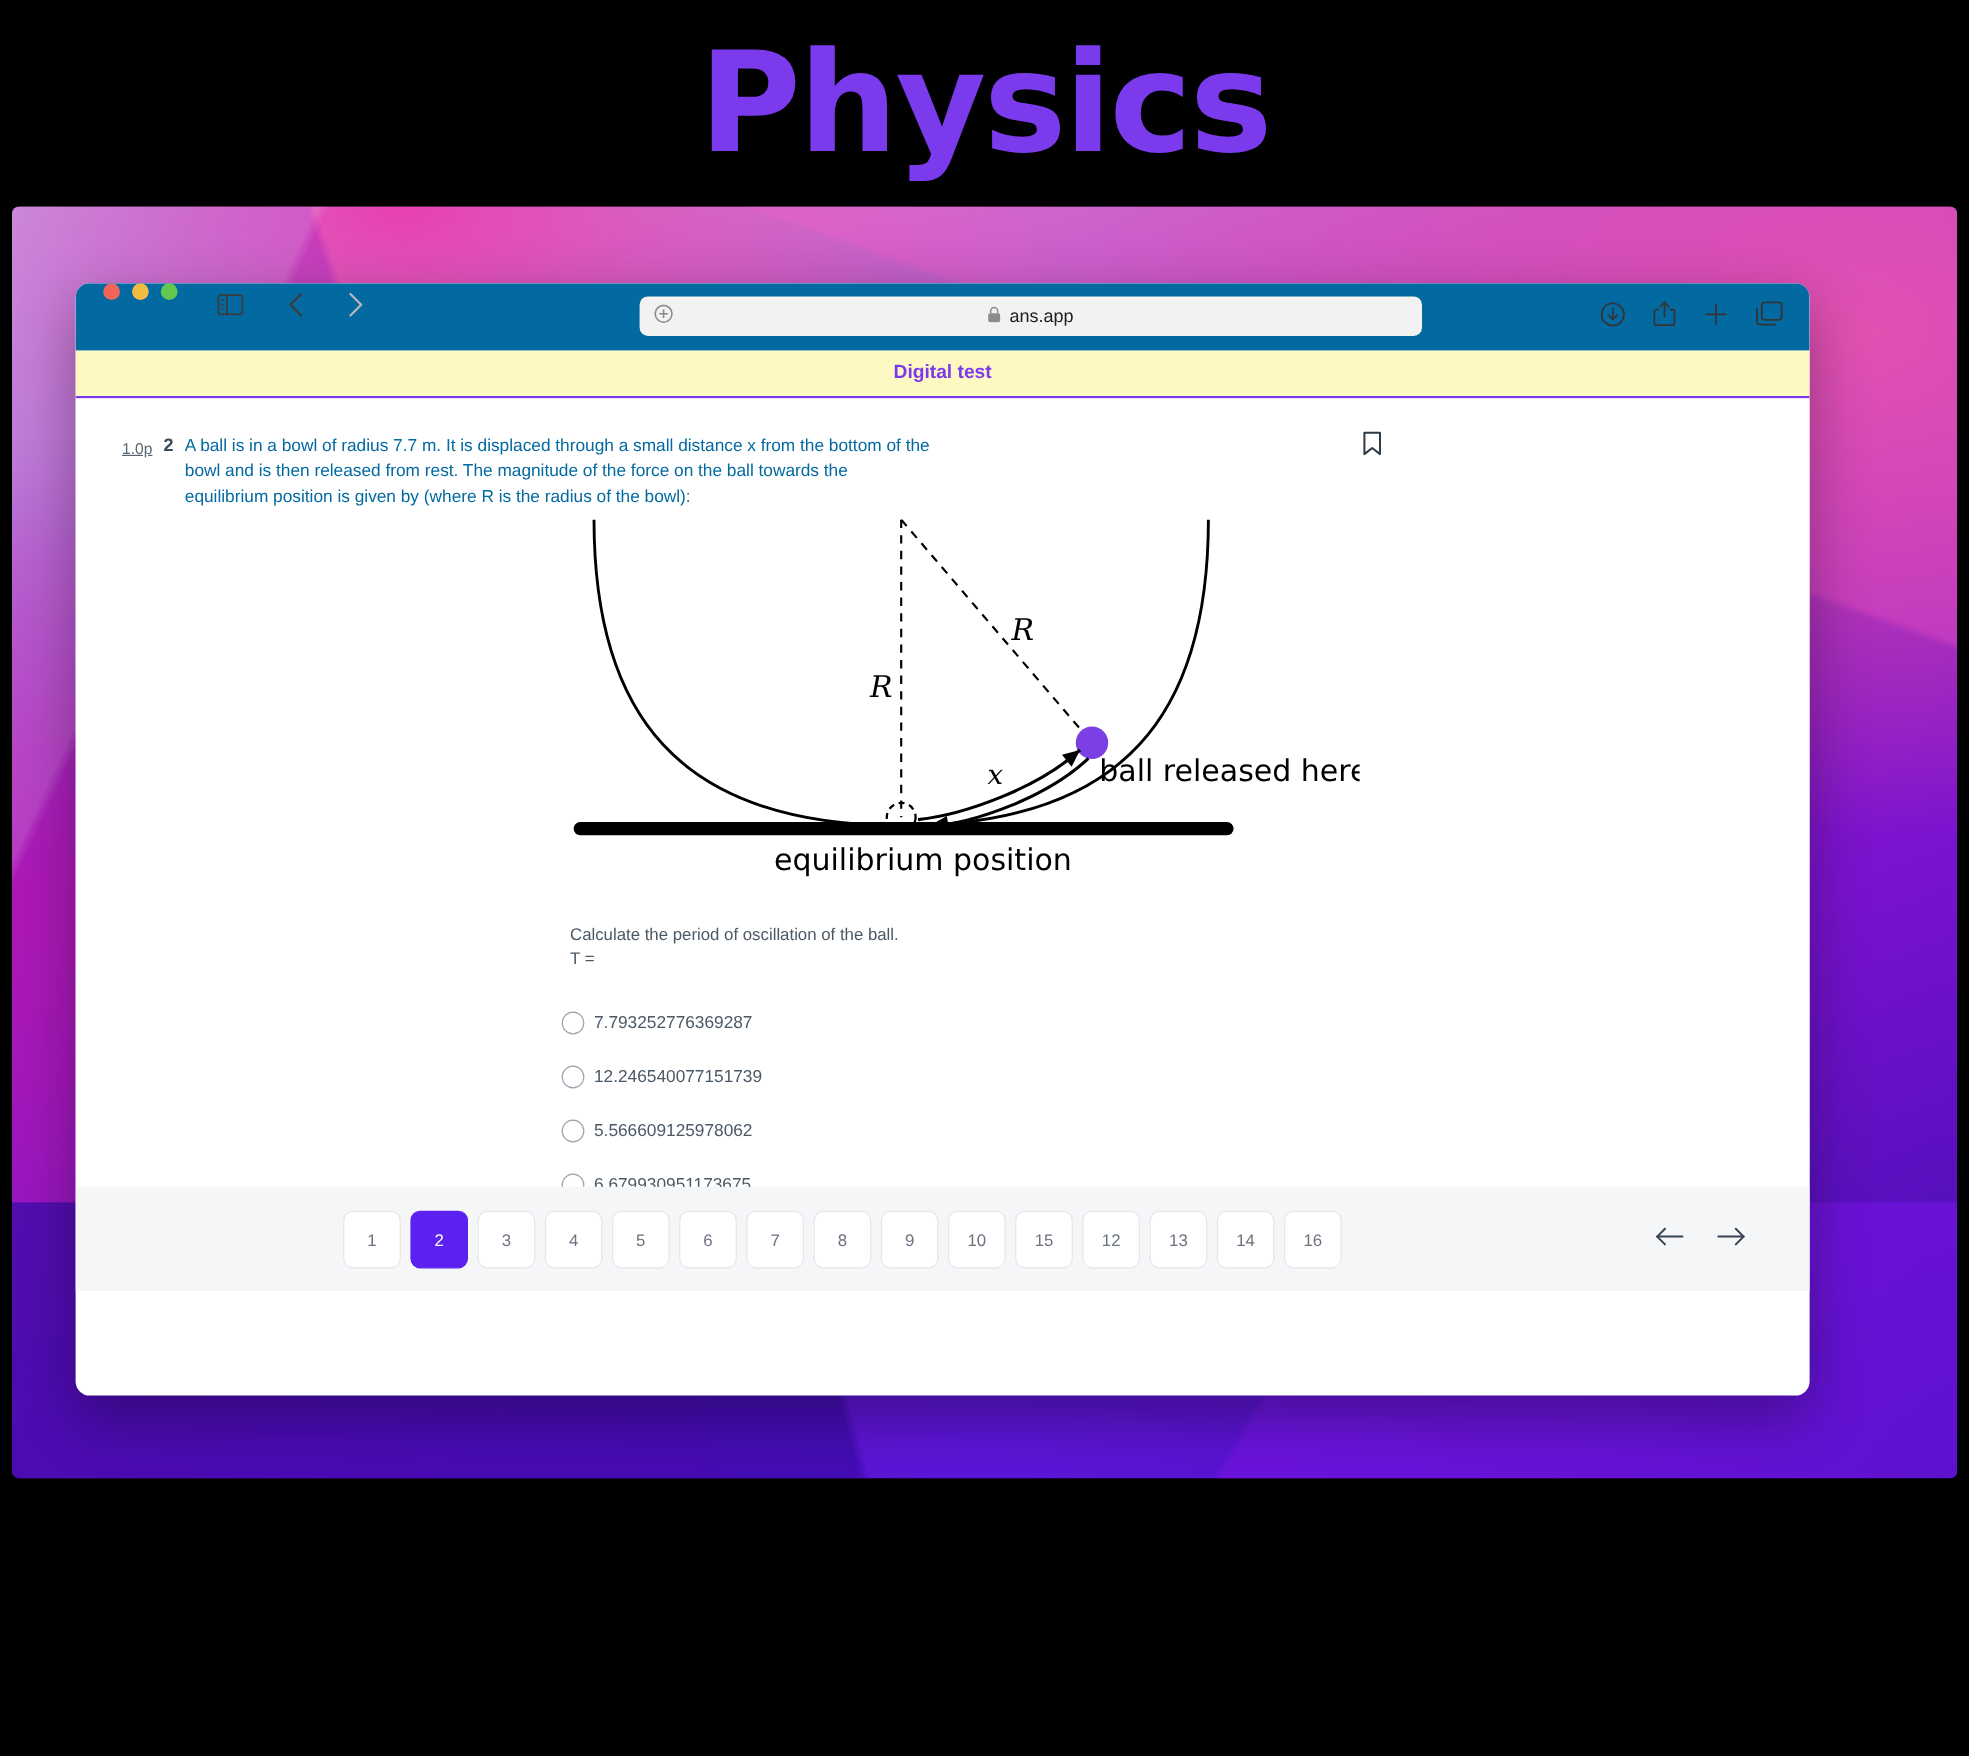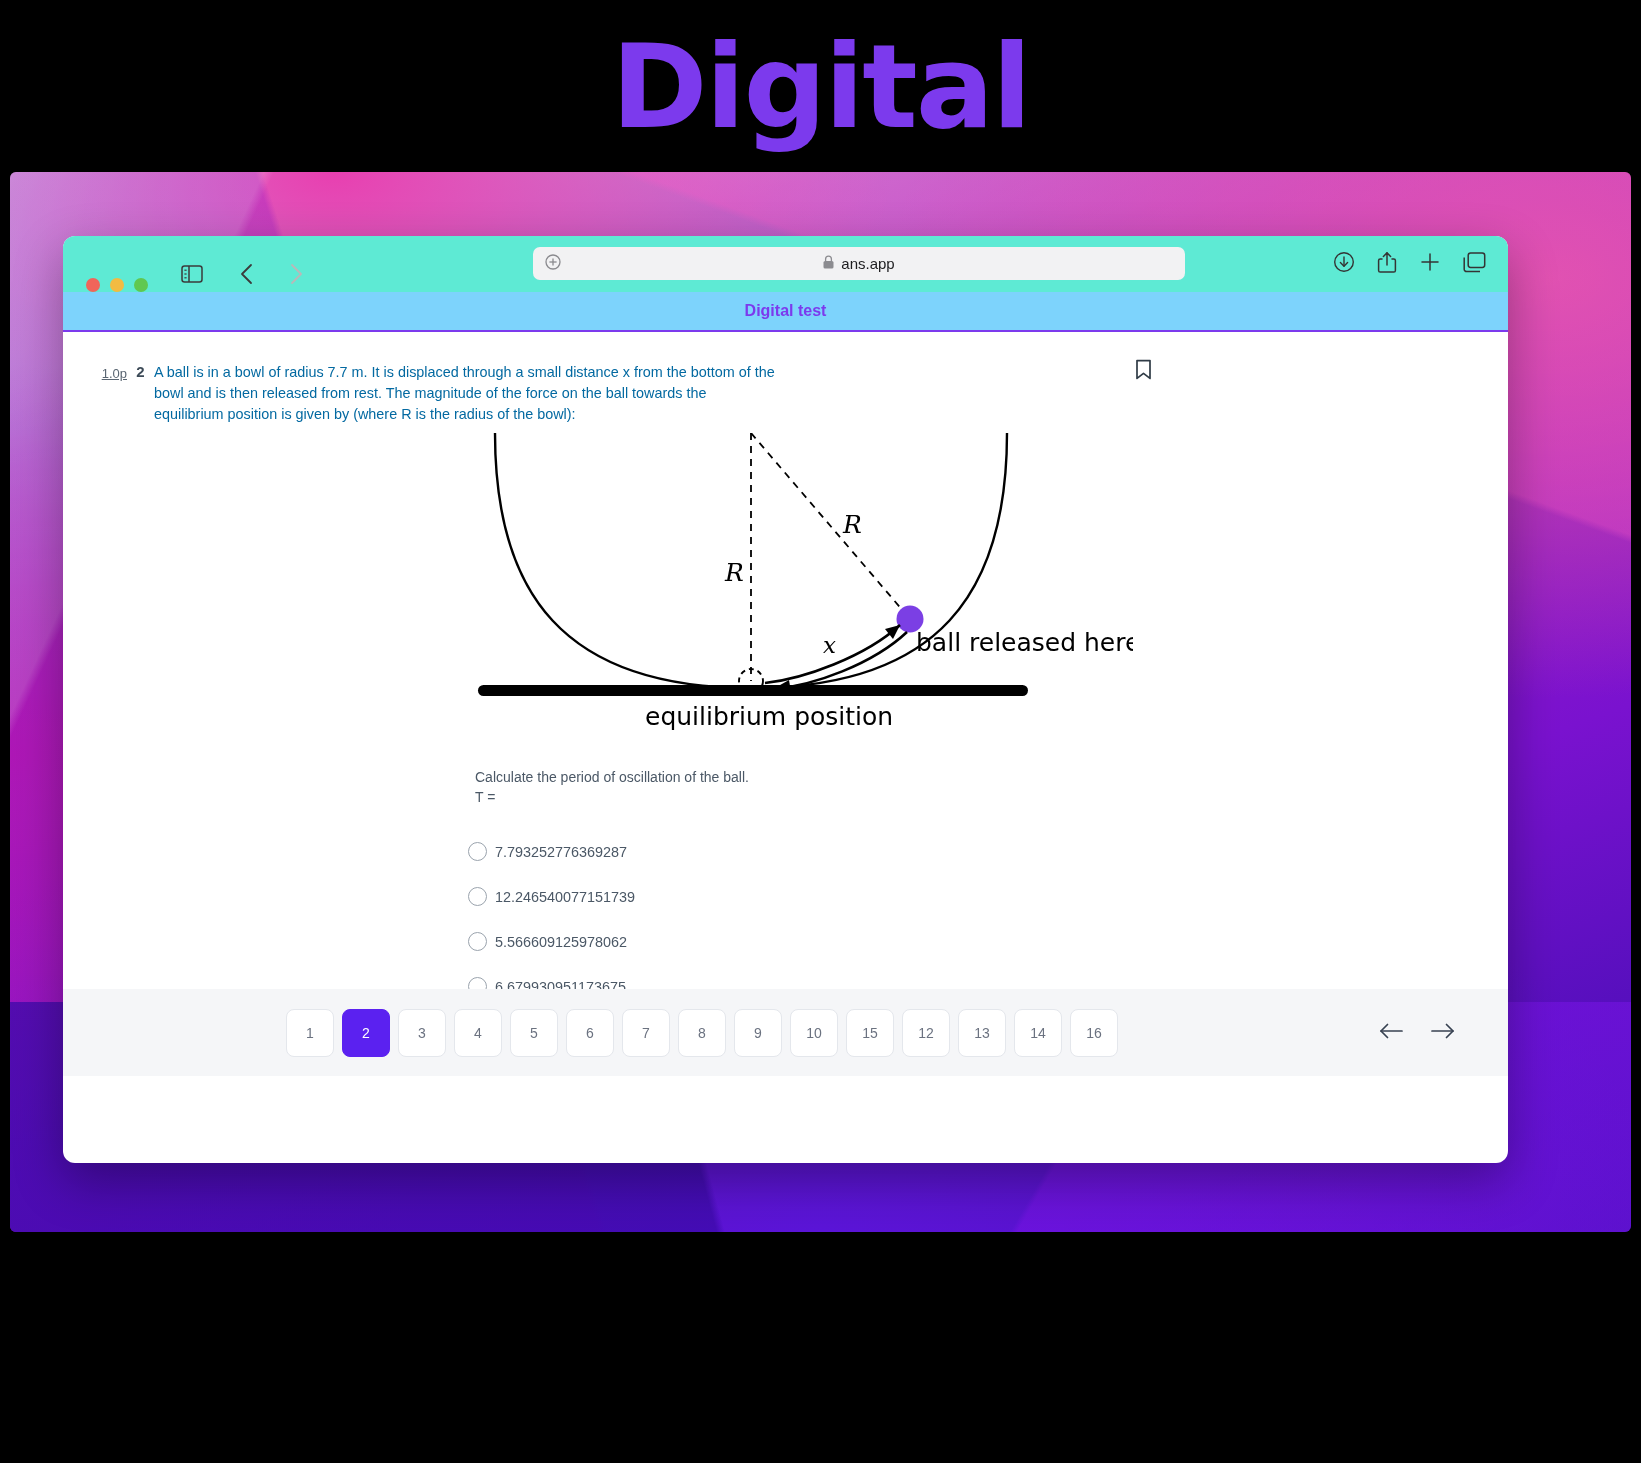--- a/index.html
+++ b/index.html
@@ -52,22 +52,22 @@
   .browser {
     position: absolute; left: 63px; top: 236px; width: 1445px; height: 927px;
     background: #ffffff;
     border-radius: 12px;
     box-shadow: 0 18px 50px rgba(0,0,0,0.33);
     overflow: hidden;
     z-index: 5;
   }
   .toolbar {
     height: 56px; width: 100%;
-    display: flex; align-items: flex-end;
-    background: #5eead4;
+    display: flex; align-items: flex-start;
+    background: #0369a1;
     position: relative;
     flex: none;
   }
   .traffic { display: flex; gap: 10px; margin-left: 23px; }
   .dot { width: 14px; height: 14px; border-radius: 50%; }
   .dot.red { background: #f0655a; }
   .dot.yellow { background: #f2bb42; }
   .dot.green { background: #60c850; }
 
   .tb-icons-left { display: flex; align-items: center; gap: 0px; margin-left: 24px; }
@@ -95,21 +95,21 @@
     position: absolute; right: 22px; top: 0; height: 56px;
     display: flex; align-items: center; gap: 22px;
     color: #343434;
   }
 
   
   .test-header {
     height: 40px; width: 100%;
     border-bottom: 2px solid #7c3aed;
     display: flex; align-items: center; justify-content: center;
-    background: #7dd3fc;
+    background: #fef9c3;
   }
   .test-header span {
     color: #7c3aed; font-size: 16px; font-weight: 600;
     font-family: "Liberation Sans", sans-serif;
   }
 
   
   .content {
     position: relative;
     height: 744px;
@@ -176,21 +176,21 @@
     display: flex; gap: 26px; color: #374151;
   }
 
   
 </style>
 </head>
 <body>
 
 <div id="root">
 
-  <div class="page-title">Digital</div>
+  <div class="page-title">Physics</div>
 
   <div class="wallpaper"></div>
 
   <div class="browser">
 
     <div class="toolbar">
       <div class="traffic">
         <div class="dot red"></div>
         <div class="dot yellow"></div>
         <div class="dot green"></div>

